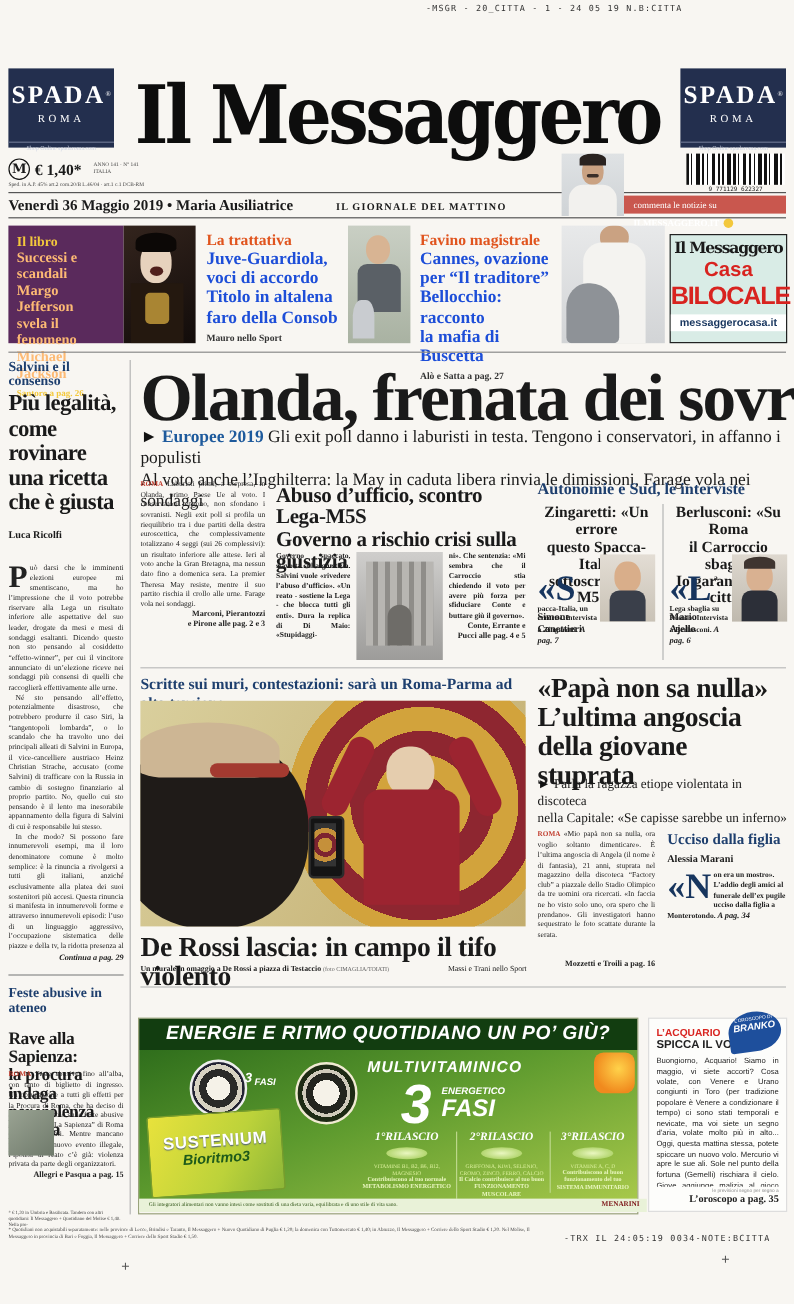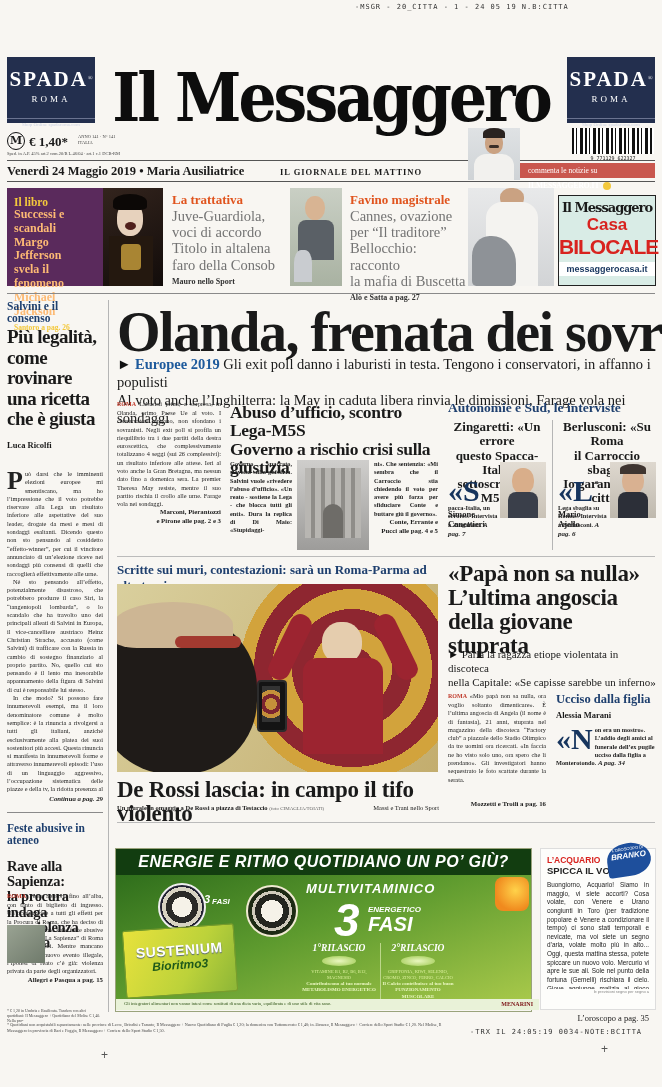--- a/index.html
+++ b/index.html
@@ -22,21 +22,21 @@
   .tiny{font-size:4.5px;color:#444;}
   .dateline-row{font-weight:bold;font-size:12.5px;}
   .tagline{font-size:8.5px;font-weight:bold;letter-spacing:1px;}
   .redstrip{background:#c9574e;color:#fff;font-size:7.5px;line-height:15px;padding-left:28px;box-sizing:border-box;}
   .redstrip b{color:#fff;}
   .barcode{background:repeating-linear-gradient(90deg,#111 0 2px,#fff 2px 4px,#111 4px 5px,#fff 5px 8px,#111 8px 11px,#fff 11px 13px);}
   
   .kick-o{color:#e0541e;font-weight:bold;font-size:13px;}
   .kick-y{color:#f3c83c;font-weight:bold;font-size:13px;}
   .kick-b{color:#1e3f6e;font-weight:bold;}
-  .teaser-t{color:#737373;font-weight:normal;font-size:14.5px;line-height:1.12;}
+  .teaser-t{color:#1d4ed8;font-weight:bold;font-size:14.5px;line-height:1.12;}
   .teaser-by{font-weight:bold;font-size:8px;color:#333;margin-top:4px;}
   .purplebox{background:#5a2a5c;color:#fff;padding:8px 7px;box-sizing:border-box;}
   .purplebox .t{font-weight:bold;font-size:13.5px;line-height:1.15;color:#fdba74;}
   .purplebox .by{color:#f3c83c;font-size:7.5px;font-weight:bold;margin-top:5px;}
   .casa{background:#d9ece6;border:1.5px solid #222;text-align:center;box-sizing:border-box;padding-top:4px;}
   .casa .b{font-family:"DejaVu Serif",serif;font-weight:bold;font-size:13px;letter-spacing:-1px;}
   .casa .c1{color:#d8231f;font-weight:bold;font-size:17px;font-family:"Liberation Sans",sans-serif;}
   .casa .c2{color:#d8231f;font-weight:bold;font-size:21px;font-family:"Liberation Sans",sans-serif;letter-spacing:-1px;}
   .casa .st{background:#fff;color:#17355e;font-weight:bold;font-size:9px;margin-top:3px;padding:2px 0;font-family:"Liberation Sans",sans-serif;}
   
@@ -99,21 +99,21 @@
   <div class="abs" style="left:572px;top:155px;width:82px;text-align:center;font-size:5px;font-family:'DejaVu Sans Mono',monospace;">9 771129 622327</div>
 
   <div class="abs" style="left:7px;top:132px;width:16px;height:16px;border:1.5px solid #111;border-radius:50%;text-align:center;font-weight:bold;font-size:11px;line-height:16px;font-family:'DejaVu Serif',serif;">M</div>
   <div class="abs price-amount" style="left:29px;top:134px;">€ 1,40*</div>
   <div class="abs tiny" style="left:78px;top:134px;">ANNO 141 · N° 141</div>
   <div class="abs tiny" style="left:78px;top:140px;">ITALIA</div>
   <div class="abs tiny" style="left:7px;top:151px;width:150px;">Sped. in A.P. 45% art.2 com.20/B L.46/04 · art.1 c.1 DCB-RM</div>
 
   <div class="hr" style="left:7px;top:160px;width:648px;background:#555;"></div>
 
-  <div class="abs dateline-row" style="left:7px;top:164px;">Venerdì 24 Maggio 2019 • Maria Ausiliatrice</div>
+  <div class="abs dateline-row" style="left:7px;top:164px;">Venerdì 36 Maggio 2019 • Maria Ausiliatrice</div>
   <div class="abs tagline" style="left:280px;top:167px;">IL GIORNALE DEL MATTINO</div>
   <div class="abs redstrip" style="left:500px;top:163px;width:155px;height:15px;">
     <span>commenta le notizie su</span>
     <b> </b><b>ILMESSAGGERO.IT</b>
     <span style="display:inline-block;width:8px;height:8px;background:#f3c83c;border-radius:50%;vertical-align:middle;margin-left:2px;"></span>
   </div>
 
   <div class="abs ph" style="left:468px;top:128px;width:52px;height:52px;background:linear-gradient(#dfe2e4,#cfd3d6);">
     <div class="abs" style="left:17px;top:4px;width:18px;height:22px;background:#caa282;border-radius:45%;"></div>
     <div class="abs" style="left:15px;top:0px;width:22px;height:10px;background:#2a2320;border-radius:50% 50% 0 0;"></div>
@@ -357,37 +357,43 @@
         <div style="margin:3px auto;width:34px;height:10px;background:radial-gradient(ellipse,#eaf7c0,#9cc84e);border-radius:50%;"></div>
         <div class="phase-i">VITAMINE B1, B2, B6, B12, MAGNESIO</div>
         <div class="phase-b">Contribuiscono al tuo normale METABOLISMO ENERGETICO</div>
       </div>
       <div class="abs" style="left:264px;top:68px;width:74px;text-align:center;border-left:1px solid #bcd78a;">
         <div class="phase-t">2°RILASCIO</div>
         <div style="margin:3px auto;width:34px;height:10px;background:radial-gradient(ellipse,#eaf7c0,#9cc84e);border-radius:50%;"></div>
         <div class="phase-i">GRIFFONIA, KIWI, SELENIO, CROMO, ZINCO, FERRO, CALCIO</div>
         <div class="phase-b">Il Calcio contribuisce al tuo buon FUNZIONAMENTO MUSCOLARE</div>
       </div>
+      <div class="abs" style="left:342px;top:68px;width:70px;text-align:center;border-left:1px solid #bcd78a;">
+        <div class="phase-t">3°RILASCIO</div>
+        <div style="margin:3px auto;width:34px;height:10px;background:radial-gradient(ellipse,#eaf7c0,#9cc84e);border-radius:50%;"></div>
+        <div class="phase-i">VITAMINE A, C, D</div>
+        <div class="phase-b">Contribuiscono al buon funzionamento del tuo SISTEMA IMMUNITARIO</div>
+      </div>
     </div>
     <div class="addisc abs" style="left:0;top:150px;width:415px;height:11px;">
       <span>Gli integratori alimentari non vanno intesi come sostituti di una dieta varia, equilibrata e di uno stile di vita sano.</span>
       <b style="float:right;margin-right:6px;color:#7c1416;font-size:6px;">MENARINI</b>
     </div>
   </div>
 
   <div class="abs" style="left:540px;top:848px;width:116px;height:162px;background:#fdfdfb;border:1px solid #ddd;padding:6px;box-sizing:border-box;">
     <div class="badge abs" style="right:4px;top:-6px;width:44px;height:30px;padding-top:3px;">
       <div style="font-size:4px;">L’OROSCOPO DI</div>
       <div style="font-size:8px;font-weight:bold;font-style:italic;">BRANKO</div>
     </div>
     <div class="horo-k">L’ACQUARIO</div>
     <div class="horo-h">SPICCA IL VOLO</div>
     <div class="horo-body jus" style="margin-top:5px;height:108px;overflow:hidden;">Buongiorno, Acquario! Siamo in maggio, vi siete accorti? Cosa volate, con Venere e Urano congiunti in Toro (per tradizione popolare è Venere a condizionare il tempo) ci sono stati temporali e nevicate, ma voi siete un segno d’aria, volate molto più in alto... Oggi, questa mattina stessa, potete spiccare un nuovo volo. Mercurio vi apre le sue ali. Sole nel punto della fortuna (Gemelli) rischiara il cielo. Giove aggiunge malizia al gioco d’amore. Auguri.</div>
     <div style="font-size:4px;color:#888;text-align:right;font-family:'Liberation Sans',sans-serif;">le previsioni segno per segno a</div>
-    <div style="font-weight:normal;font-size:8.5px;text-align:right;margin-top:19px;">L’oroscopo a pag. 35</div>
+    <div style="font-weight:bold;font-size:8.5px;text-align:right;">L’oroscopo a pag. 35</div>
   </div>
 
   <div class="abs tiny" style="left:7px;top:1022px;width:648px;font-size:4.2px;line-height:1.4;">
     <div>* Quotidiani non acquistabili separatamente: nelle province di Lecce, Brindisi e Taranto, Il Messaggero + Nuovo Quotidiano di Puglia € 1,20; la domenica con Tuttomercato € 1,40; in Abruzzo, Il Messaggero + Corriere dello Sport Stadio € 1,20. Nel Molise, Il</div>
     <div>Messaggero in provincia di Bari e Foggia, Il Messaggero + Corriere dello Sport Stadio € 1,50.</div>
   </div>
 
   <div class="plus" style="left:101px;top:1048px;">+</div>
   <div class="plus" style="left:601px;top:1042px;">+</div>
 

